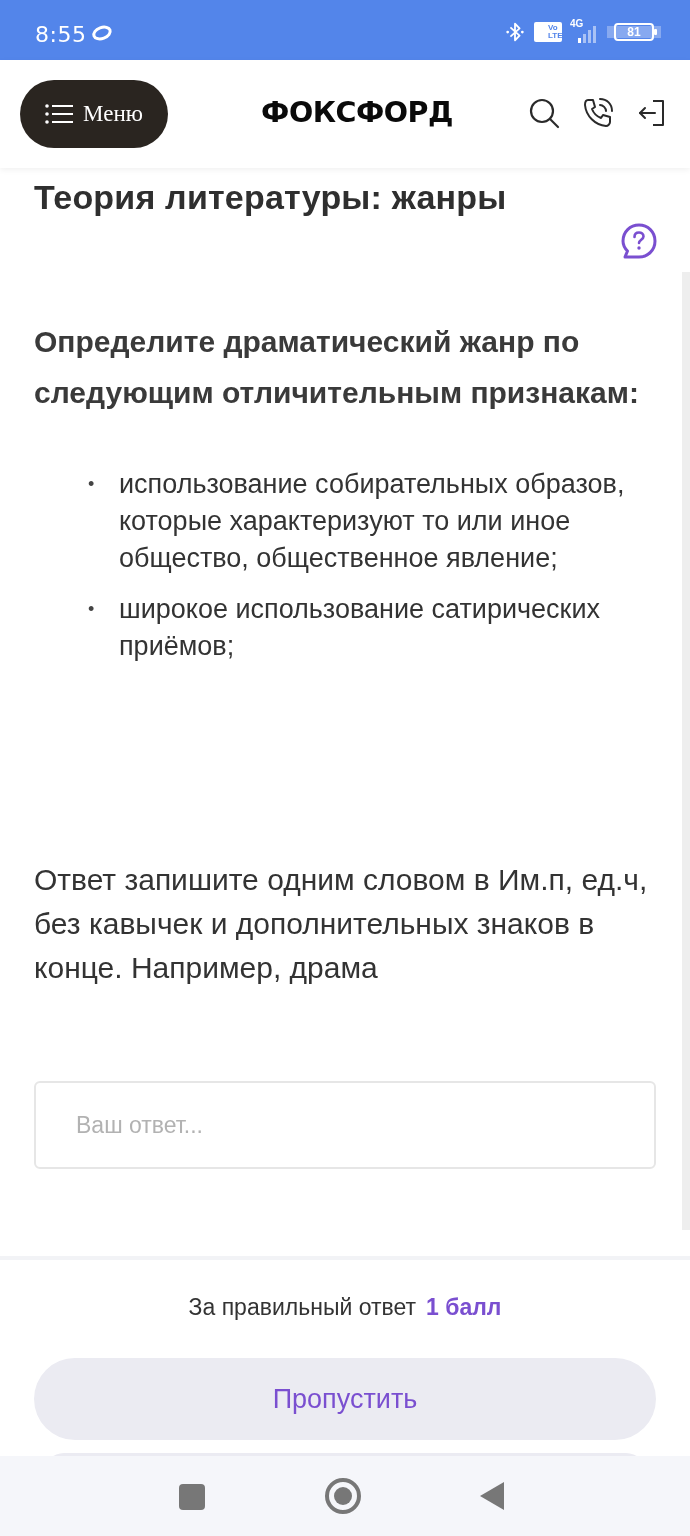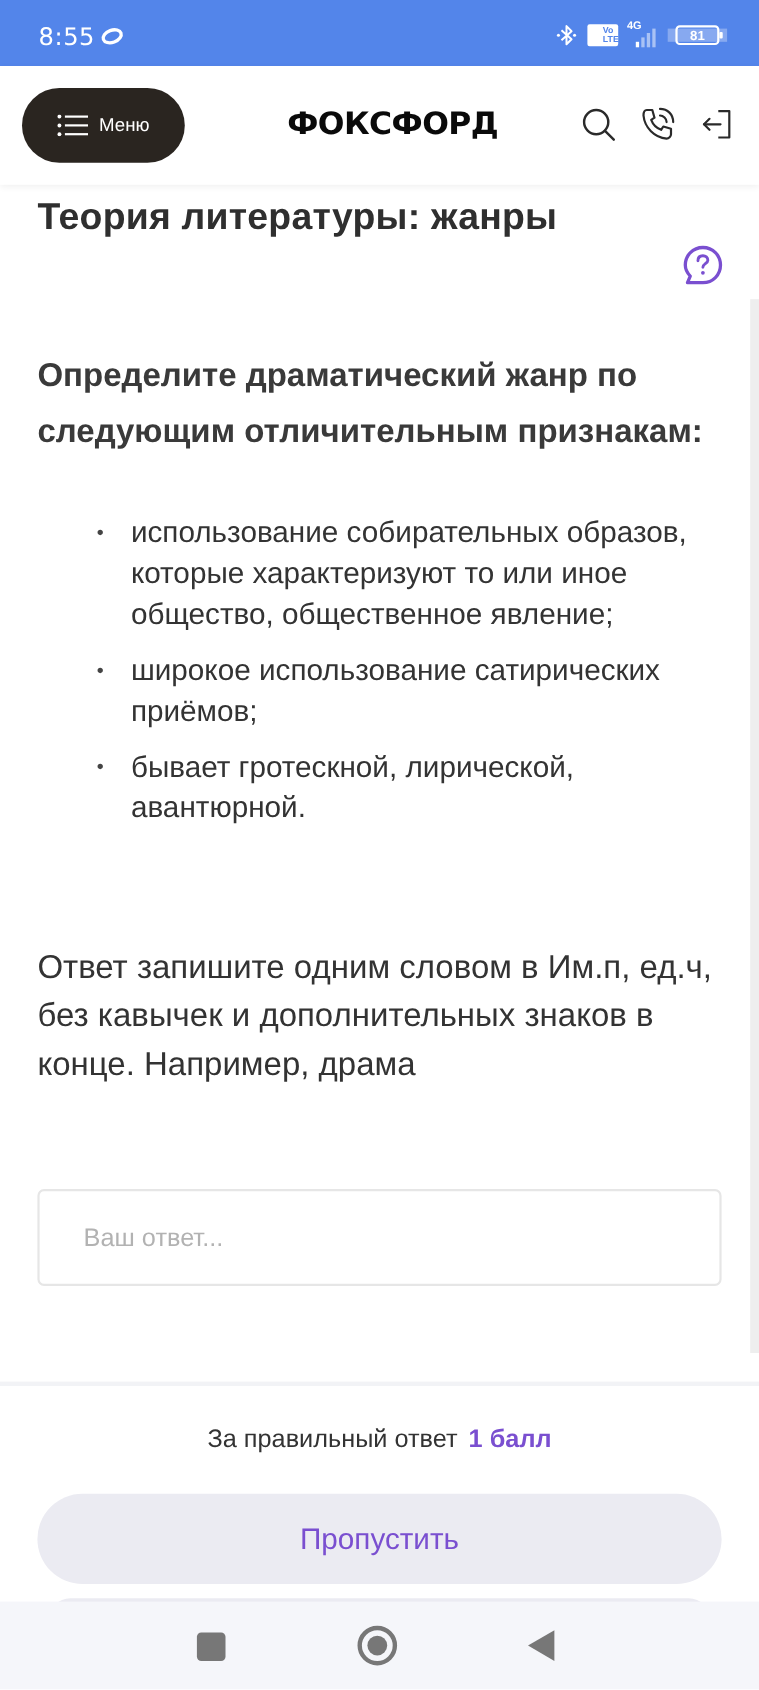--- a/index.html
+++ b/index.html
@@ -18,21 +18,21 @@
     .net-bars { position: absolute; left: 8px; bottom: 0; display: flex; align-items: flex-end; gap: 2px; }
     .net-bars span { display: block; width: 3px; background: rgba(255,255,255,0.5); }
     .battery { position: relative; width: 40px; height: 18px; border: 2px solid #fff; border-radius: 4px; display: flex; align-items: center; justify-content: center; }
     .battery::after { content: ""; position: absolute; right: -5px; top: 4px; width: 3px; height: 6px; background: #fff; border-radius: 1px; }
     .battery-level { font-size: 12px; font-weight: bold; color: #fff; background: rgba(255,255,255,0.3); padding: 0 20px; line-height: 12px; }
 
     
     .app-header { position: absolute; left: 0; top: 60px; width: 690px; height: 108px; background: #fff; box-shadow: 0 2px 6px rgba(0,0,0,0.06); z-index: 2; }
     .menu-button { position: absolute; left: 20px; top: 20px; width: 148px; height: 68px; background: #2a2520; border-radius: 34px; color: #fff; display: flex; align-items: center; justify-content: center; gap: 10px; cursor: pointer; }
     .menu-icon { width: 28px; height: 20px; }
-    .menu-label { font-size: 17px; font-weight: 500; }
+    .menu-label { font-size: 23px; font-weight: 500; font-family: Liberation Serif, serif; }
     .brand-logo { position: absolute; left: 263px; top: 36px; font-size: 28px; font-weight: 900; letter-spacing: -0.5px; color: #0a0a0a; font-family: "DejaVu Sans", sans-serif; transform: scaleX(1.02); }
     .header-icon { position: absolute; top: 36px; width: 34px; height: 34px; cursor: pointer; }
     .search-icon-wrap { left: 527px; }
     .phone-icon-wrap { left: 581px; }
     .logout-icon-wrap { left: 635px; }
 
     
     .page-title { position: absolute; left: 34px; top: 178px; font-size: 34px; font-weight: bold; color: #2f2f2f; letter-spacing: 0.2px; }
     .help-button { position: absolute; left: 620px; top: 222px; width: 38px; height: 38px; cursor: pointer; }
     .scroll-track { position: absolute; left: 682px; top: 272px; width: 8px; height: 958px; background: #eeeeee; }
@@ -127,21 +127,20 @@
   <circle cx="19" cy="26" r="1.7" fill="#7a4fd0"></circle>
 </svg>
 
 <div class="scroll-track"></div>
 
 <h2 class="question-title">Определите драматический жанр по следующим отличительным признакам:</h2>
 
 <ul class="criteria-list">
   <li>использование собирательных образов, которые характеризуют то или иное общество, общественное явление;</li>
   <li>широкое использование сатирических приёмов;</li>
-  <li>бывает гротескной, лирической, авантюрной.</li>
 </ul>
 
 <p class="instruction">Ответ запишите одним словом в Им.п, ед.ч, без кавычек и дополнительных знаков в конце. Например, драма</p>
 
 <input class="answer-input" type="text" placeholder="Ваш ответ..." style="">
 
 <div class="footer-divider"></div>
 <div class="score-row">
   <span>За правильный ответ</span><span class="score-value">1 балл</span>
 </div>

